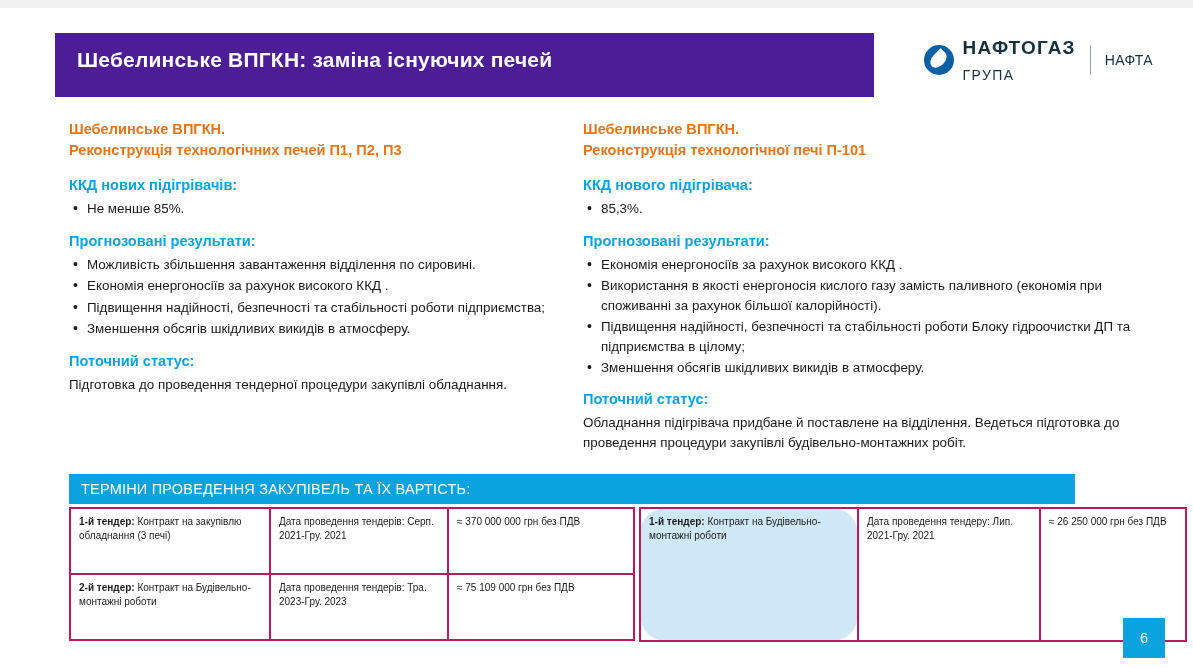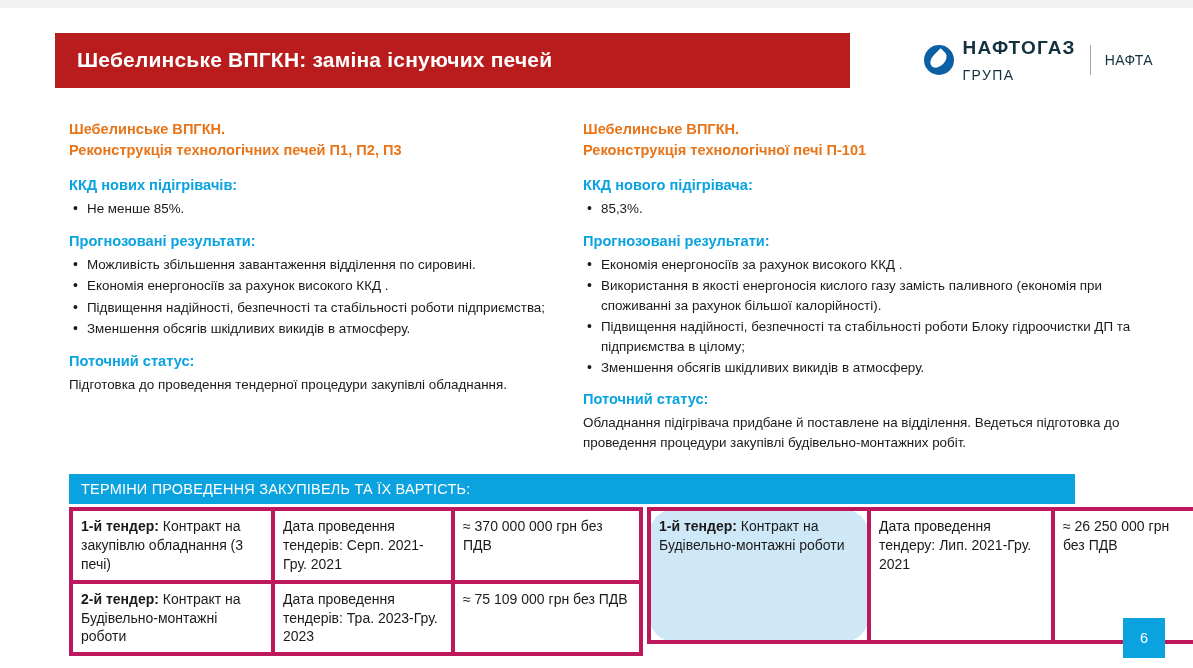--- a/index.html
+++ b/index.html
@@ -18,22 +18,23 @@
     position: absolute;
     inset: 0;
     background: #ffffff;
   }
   
   .header-bar {
     position: absolute;
     left: 55px;
     top: 33px;
     width: 795px;
-    height: 55px;
-    background: #b91c1c;
+    height: 64px;
+    background: #4c1d95;
+    padding-left: 24px;
   }
   .header-title {
     position: absolute;
     left: 22px;
     top: 15px;
     color: #ffffff;
     font-size: 21px;
     font-weight: bold;
     letter-spacing: 0.2px;
     white-space: nowrap;
@@ -171,24 +172,24 @@
   .tables-row {
     display: flex;
     align-items: flex-start;
     margin-top: 3px;
   }
   table.tender-table {
     border-collapse: collapse;
     table-layout: fixed;
   }
   table.tender-table td {
-    border: 4px solid #be185d;
+    border: 2px solid #be185d;
     vertical-align: top;
     padding: 6px 8px;
-    font-size: 14px;
+    font-size: 10px;
     color: #1a1a1a;
     line-height: 1.35;
   }
   .t1 { width: 510px; }
   .t1 td.c1 { width: 182px; }
   .t1 td.c2 { width: 160px; margin-left: 38px; }
   .t1 td.c3 { width: 168px; }
   .t1 tr { height: 66px; }
   .t2 { width: 492px; margin-left: 4px; }
   .t2 td.c1 { width: 200px; background: #cfe8f7; }

